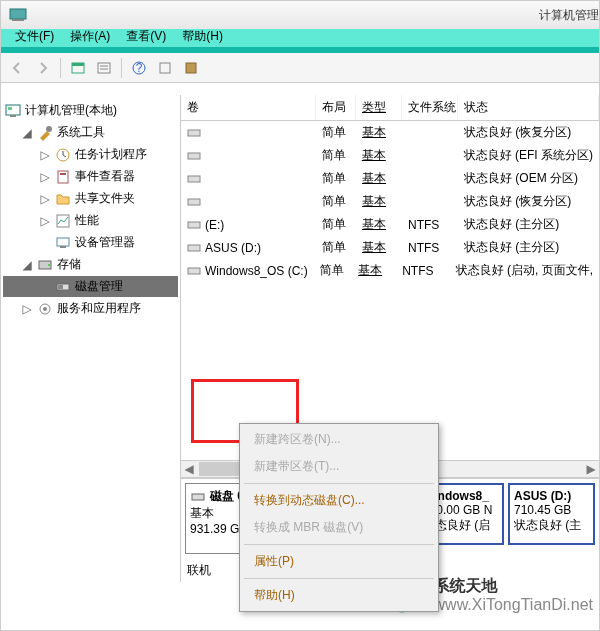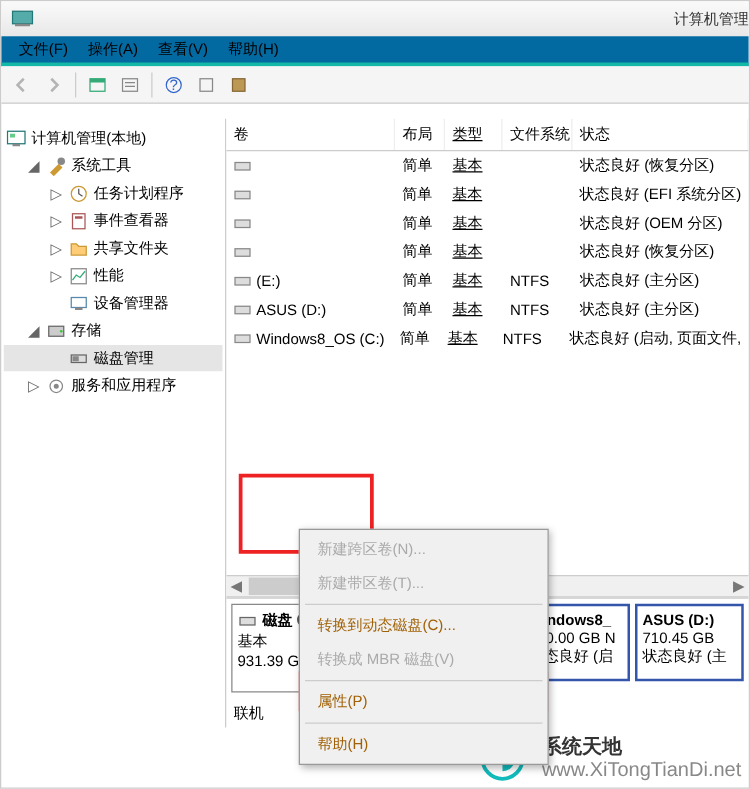--- a/index.html
+++ b/index.html
@@ -1,31 +1,31 @@
 <!DOCTYPE html>
 <html><head>
 <meta charset="utf-8">
 <style>
 * { box-sizing: border-box; margin: 0; padding: 0; font-family: "Microsoft YaHei", SimSun, sans-serif; font-size: 12px; }
 body { width: 600px; height: 631px; background: #fff; position: relative; overflow: hidden; border: 1px solid #ccc; }
 .titlebar { height: 28px; background: linear-gradient(#fafafa,#e8e8e8); display: flex; align-items: center; color: #333; }
 .titlebar .sysicon { width: 22px; height: 22px; margin-left: 6px; display: flex; align-items: center; justify-content: center; }
 .titlebar .title { flex: 1; text-align: right; }
-.menubar { height: 24px; display: flex; align-items: flex-start; padding-left: 8px; gap: 4px; border-bottom: 3px solid #14b8a6; background: #0369a1; }
+.menubar { height: 24px; display: flex; align-items: flex-end; padding-left: 8px; gap: 4px; border-bottom: 6px solid #14b8a6; background: #5eead4; }
 .menubar span { padding: 2px 6px; }
 .toolbar { height: 30px; display: flex; align-items: center; padding-left: 4px; gap: 2px; border-bottom: 1px solid #ccc; background: #f5f5f5; }
 .toolbar .tb-btn { width: 24px; height: 24px; display: flex; align-items: center; justify-content: center; border: 1px solid transparent; }
 .toolbar .sep { width: 1px; height: 20px; background: #ccc; margin: 0 3px; }
 .toolbar .tb-btn.disabled { opacity: 0.4; }
 .main { display: flex; height: calc(100% - 82px - 60px); margin-top: 12px; }
 .tree { width: 180px; border-right: 1px solid #ccc; padding: 4px 2px; overflow: hidden; }
 .tree-item { display: flex; align-items: center; gap: 4px; padding: 2px 2px; margin: 1px 0; white-space: nowrap; }
 .tree-item .chev { width: 12px; display: inline-flex; justify-content: center; color: #666; }
 .tree-item .ic { width: 16px; height: 16px; display: inline-flex; align-items: center; justify-content: center; }
-.tree-item.selected { background: #e5e5e5; }
+.tree-item.selected { background: #737373; }
 .indent1 { padding-left: 18px; }
 .indent2 { padding-left: 36px; }
 .right { flex: 1; display: flex; flex-direction: column; overflow: hidden; }
 .vol-header { display: flex; border-bottom: 1px solid #ccc; background: #fff; }
 .vol-header div { padding: 4px 6px; border-right: 1px solid #eee; white-space: nowrap; }
 .vol-rows { flex: 0 0 auto; }
 .vol-row { display: flex; text-align: center; }
 .vol-row div { padding: 3px 6px; white-space: nowrap; display: flex; align-items: center; gap: 4px; }
 .col-vol { width: 135px; } .col-lay { width: 40px; } .col-type { width: 46px; text-decoration: underline; } .col-fs { width: 56px; } .col-stat { flex: 1; }
 .scroll-x { height: 18px; border-top: 1px solid #ccc; border-bottom: 1px solid #ccc; background: #f0f0f0; position: relative; }
@@ -37,21 +37,21 @@
 .disk-part { border: 2px solid #3355aa; padding: 4px; background: #fff; white-space: nowrap; overflow: hidden; height: 62px; }
 .disk-part.small { width: 46px; }
 .row2 { padding-left: 6px; height: 24px; display: flex; align-items: center; }
 .ctx-menu { position: absolute; left: 238px; top: 422px; width: 200px; background: #f0f0f0; border: 1px solid #999; box-shadow: 2px 2px 6px rgba(0,0,0,0.3); z-index: 20; padding: 2px 0; }
 .ctx-menu .mi { padding: 5px 14px; color: #a16207; }
 .ctx-menu .mi.disabled { color: #aaa; }
 .ctx-menu hr { border: none; border-top: 1px solid #ccc; margin: 3px 4px; }
 .highlight1 { position: absolute; border: 3px solid #e22; pointer-events: none; z-index: 15; }
 .highlight1.h-disk { left: 190px; top: 378px; width: 108px; height: 64px; }
 .highlight1.h-prop { left: 238px; top: 536px; width: 200px; height: 32px; }
-.watermark { position: absolute; right: 6px; bottom: 4px; display: flex; align-items: center; gap: 14px; }
+.watermark { position: absolute; right: 6px; bottom: 16px; display: flex; align-items: center; gap: 14px; }
 .watermark .logo { width: 36px; height: 36px; }
 .watermark .txt { line-height: 1.2; }
 .watermark .z { font-size: 16px; font-weight: bold; color: #333; }
 .watermark .u { font-size: 16px; color: #888; }
 svg { display: block; }
 </style>
 </head>
 <body>
 
 <div class="titlebar">

